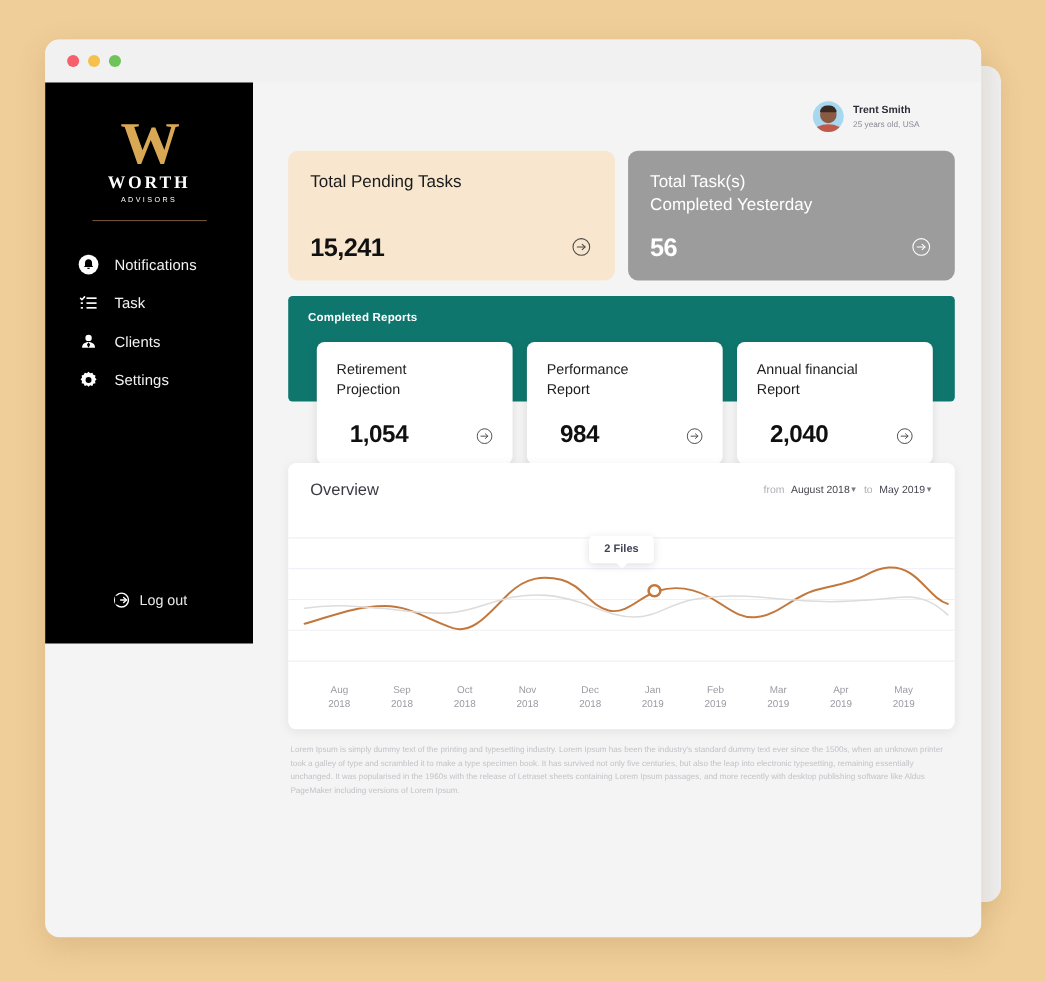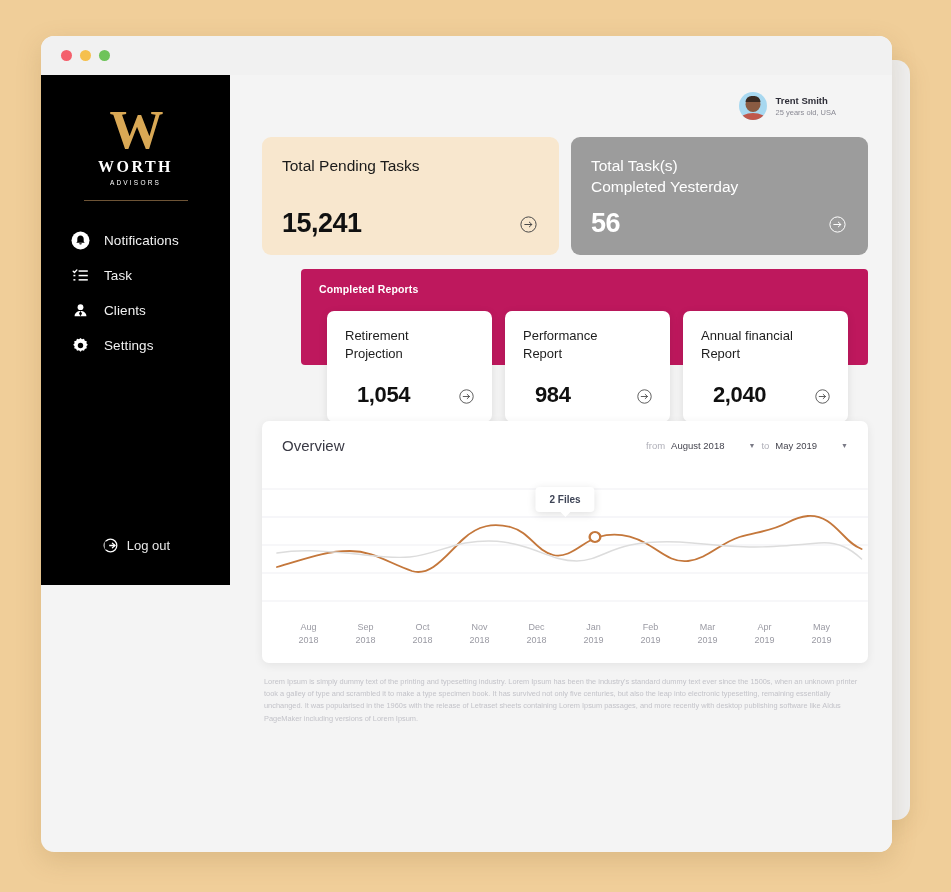--- a/index.html
+++ b/index.html
@@ -181,42 +181,41 @@
   .stat-title {
     font-size: 15.5px;
     line-height: 1.38;
     color: #1B1B1B;
     font-weight: 400;
   }
   .stat-card.gray .stat-title { color: #FFFFFF; }
   .stat-value {
     position: absolute;
     left: 20px; bottom: 16px;
-    font-size: 27px;
+    font-size: 23px;
     font-weight: bold;
     color: #111111;
     letter-spacing: -.5px;
   }
   .stat-card.gray .stat-value { color: #FFFFFF; }
   .arrow-btn {
     position: absolute;
     right: 22px; bottom: 22px;
     width: 17px; height: 17px;
     cursor: pointer;
   }
 
   
   .reports-panel {
     margin-top: 14px;
-    background: #be185d;
+    background: #0f766e;
     border-radius: 4px;
     height: 96px;
     padding: 14px 18px 0;
     position: relative;
-    margin-left: 39px;
   }
   .reports-title {
     color: #FFFFFF;
     font-size: 10.5px;
     font-weight: bold;
     letter-spacing: .15px;
   }
   .report-cards {
     position: absolute;
     left: 26px; right: 20px;
@@ -264,21 +263,21 @@
     display: flex;
     align-items: center;
     justify-content: space-between;
     padding: 0 2px 0 2px;
   }
   .ov-title { font-size: 15px; color: #3A3A45; }
   .ov-range { display: flex; align-items: center; gap: 6px; font-size: 9.5px; }
   .ov-word { color: #AFAFB8; }
   .ov-sel {
     color: #45454F;
-    display: flex; align-items: center; gap: 24px;
+    display: flex; align-items: center; gap: 0;
     cursor: pointer;
   }
   .caret { font-size: 7px; color: #7A7A86; }
 
   .chart-area {
     position: absolute;
     left: 0; right: 0;
     top: 58px;
     height: 128px;
   }

